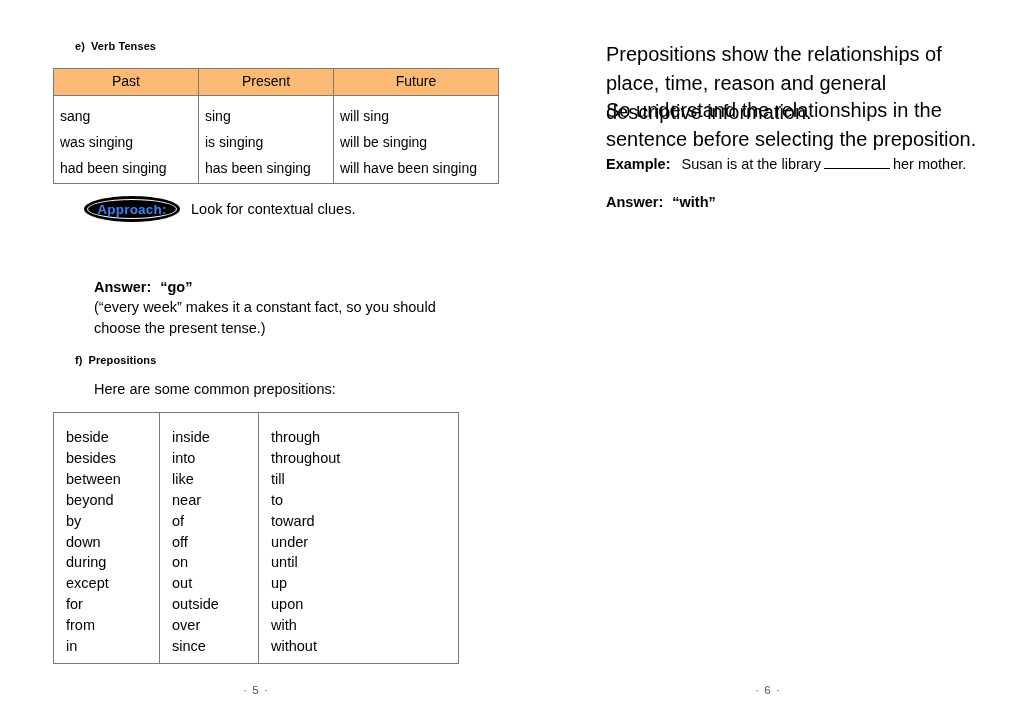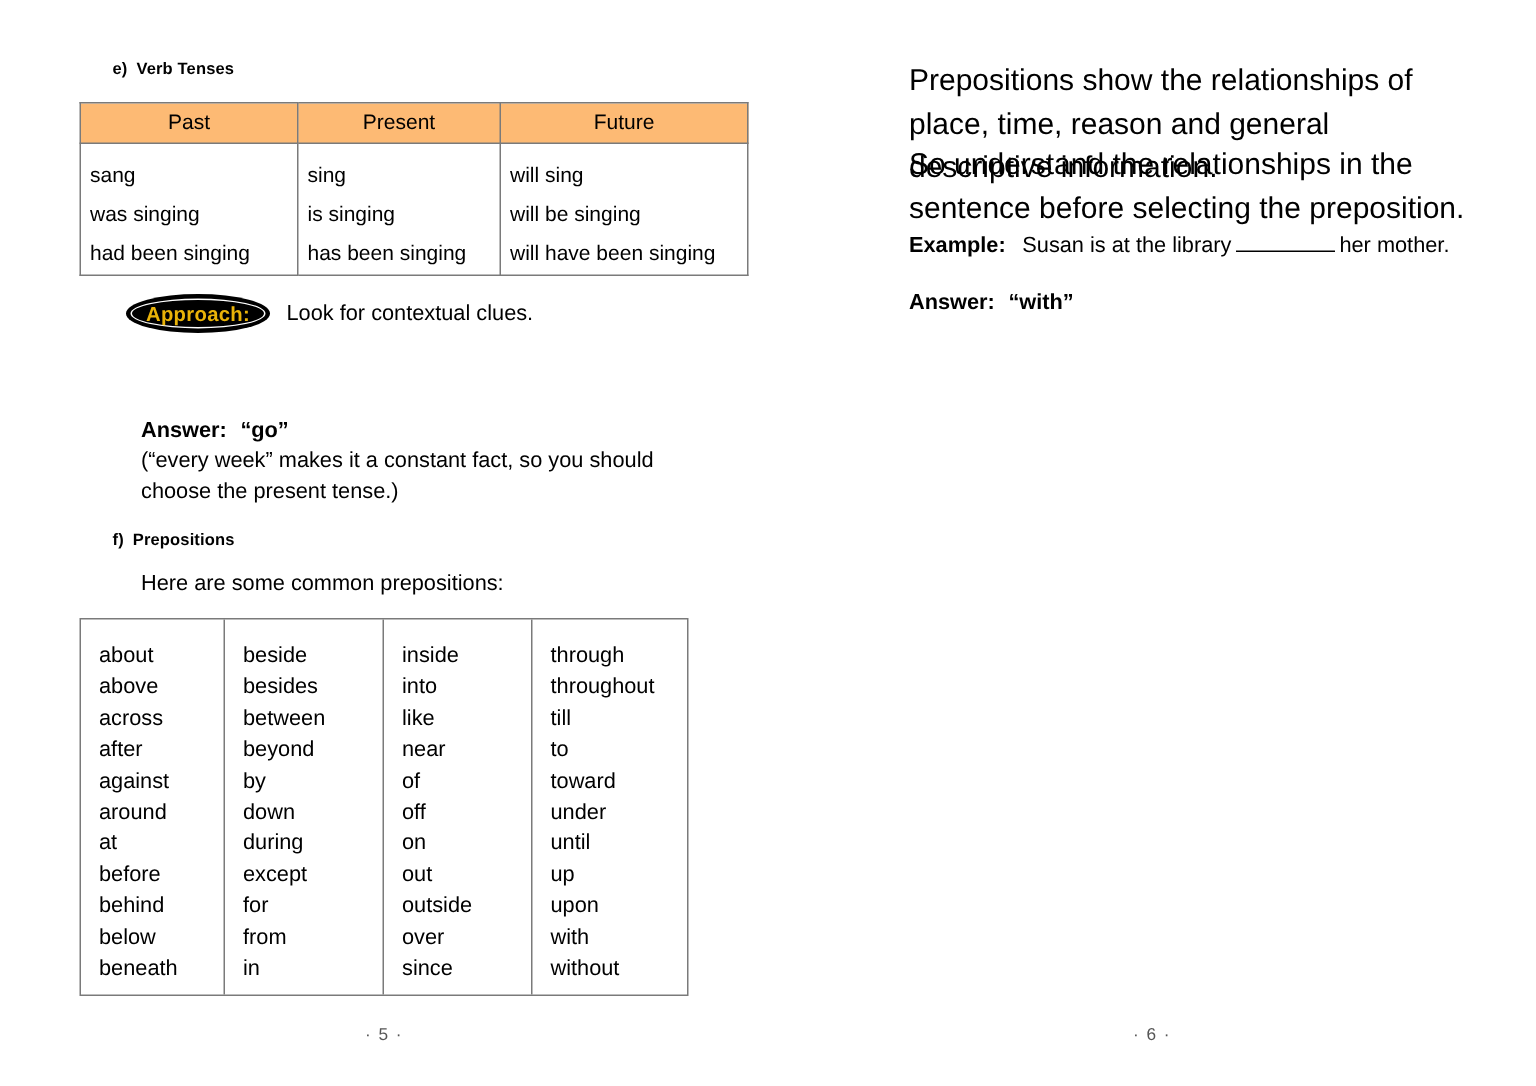--- a/index.html
+++ b/index.html
@@ -85,21 +85,21 @@
   }
   .approach-badge {
     position: relative;
     display: inline-flex;
     align-items: center;
     justify-content: center;
     width: 96px;
     height: 26px;
     background: #000000;
     border-radius: 50% / 50%;
-    color: #eab308;
+    color: #3b82f6;
     font-size: 13.5px;
     font-weight: bold;
     letter-spacing: .2px;
     box-sizing: border-box;
   }
   .approach-badge::before {
     content: "";
     position: absolute;
     left: 3px; top: 3px; right: 3px; bottom: 3px;
     border: 1px solid #ffffff;
@@ -236,33 +236,20 @@
 
     <div class="body-para" style="left:94px; top:297px; width:365px;">(“every week” makes it a constant fact, so you should choose the present tense.)</div>
 
     <div class="sec-head" style="left:75px; top:354px;">
       <span class="marker">f)</span><span>Prepositions</span>
     </div>
 
     <div class="body-line" style="left:94px; top:379px; font-weight:normal;">Here are some common prepositions:</div>
 
     <div class="prep-table">
-      <div class="prep-col c0">
-        <div>about</div>
-        <div>above</div>
-        <div>across</div>
-        <div>after</div>
-        <div>against</div>
-        <div>around</div>
-        <div>at</div>
-        <div>before</div>
-        <div>behind</div>
-        <div>below</div>
-        <div>beneath</div>
-      </div>
       <div class="prep-col c1">
         <div>beside</div>
         <div>besides</div>
         <div>between</div>
         <div>beyond</div>
         <div>by</div>
         <div>down</div>
         <div>during</div>
         <div>except</div>
         <div>for</div>

